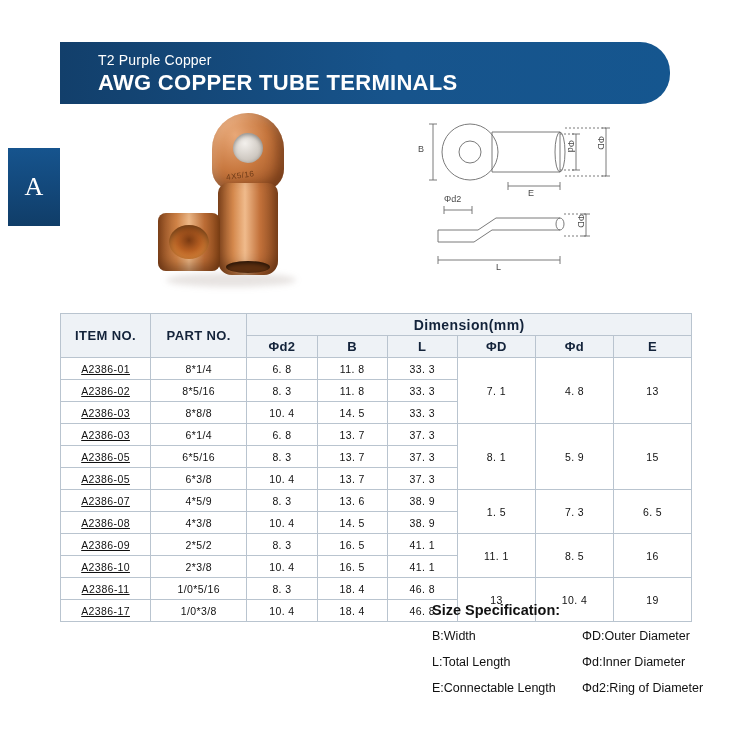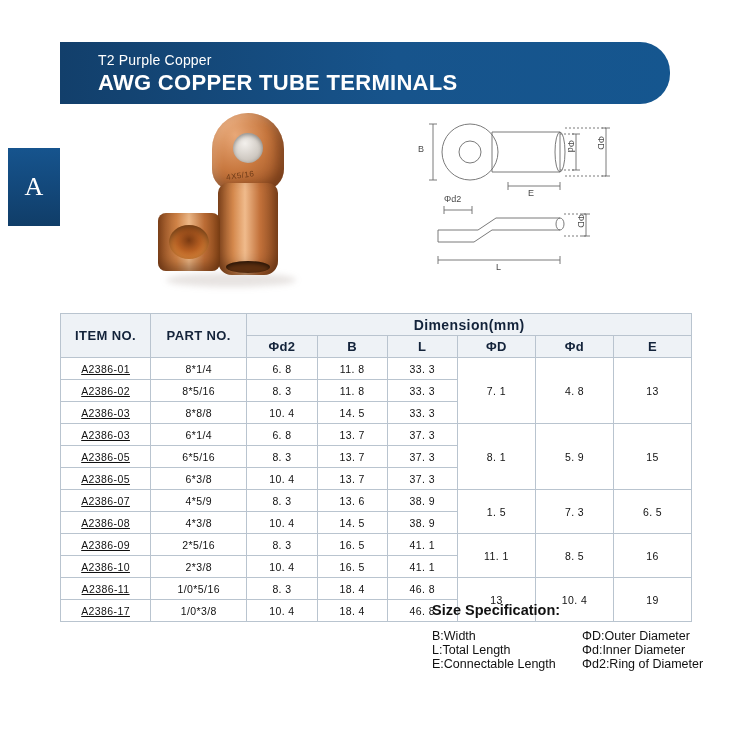--- a/index.html
+++ b/index.html
@@ -167,21 +167,21 @@
     color:#111;
   }
   .size-spec h3{
     margin:0 0 12px 0;
     font-size:14.5px;
     font-weight:bold;
   }
   .spec-grid{
     display:grid;
     grid-template-columns:150px 1fr;
-    row-gap:0;
+    row-gap:12px;
   }
   .spec-grid div{line-height:1.1;}
 </style>
 </head>
 <body>
 
 <div class="header-banner">
   <div class="header-sub">T2 Purple Copper</div>
   <div class="header-title">AWG COPPER TUBE TERMINALS</div>
 </div>
@@ -341,21 +341,21 @@
         </tr>
         <tr>
           <td class="itemno">A2386-08</td>
           <td>4*3/8</td>
           <td>10. 4</td>
           <td>14. 5</td>
           <td>38. 9</td>
         </tr>
         <tr>
           <td class="itemno">A2386-09</td>
-          <td>2*5/16</td>
+          <td>2*5/2</td>
           <td>8. 3</td>
           <td>16. 5</td>
           <td>41. 1</td>
           <td rowspan="2">11. 1</td>
           <td rowspan="2">8. 5</td>
           <td rowspan="2">16</td>
         </tr>
         <tr>
           <td class="itemno">A2386-10</td>
           <td>2*3/8</td>

